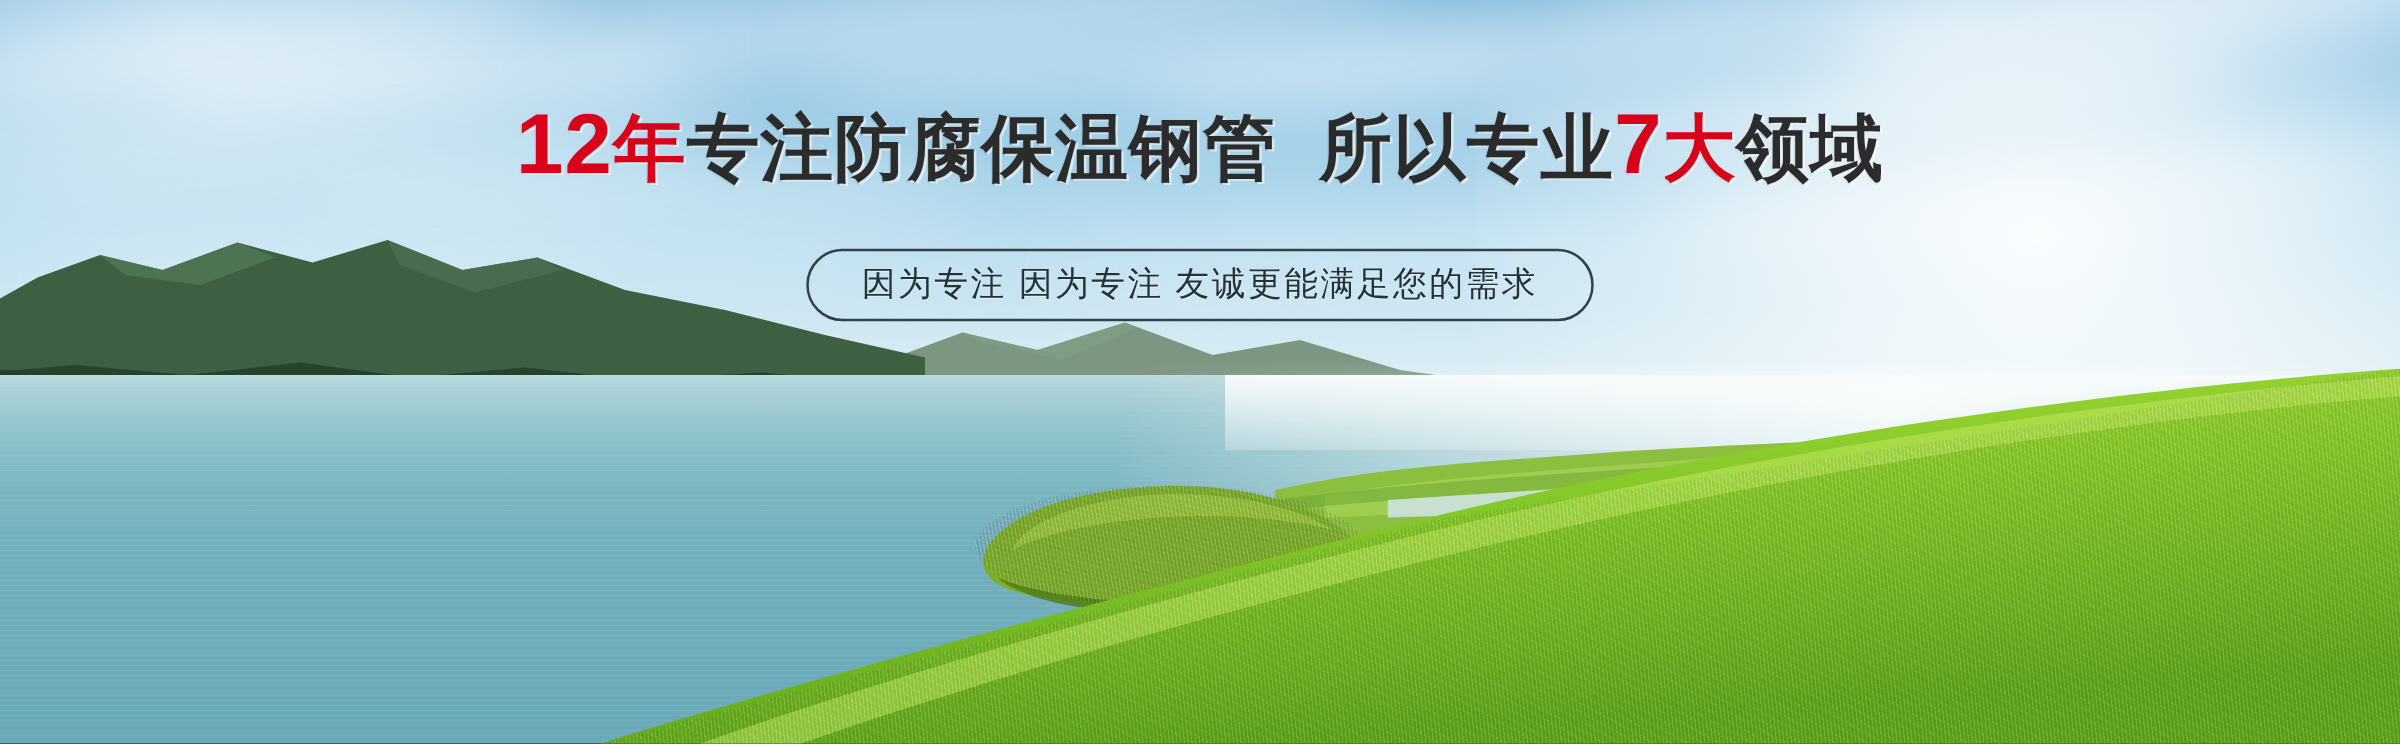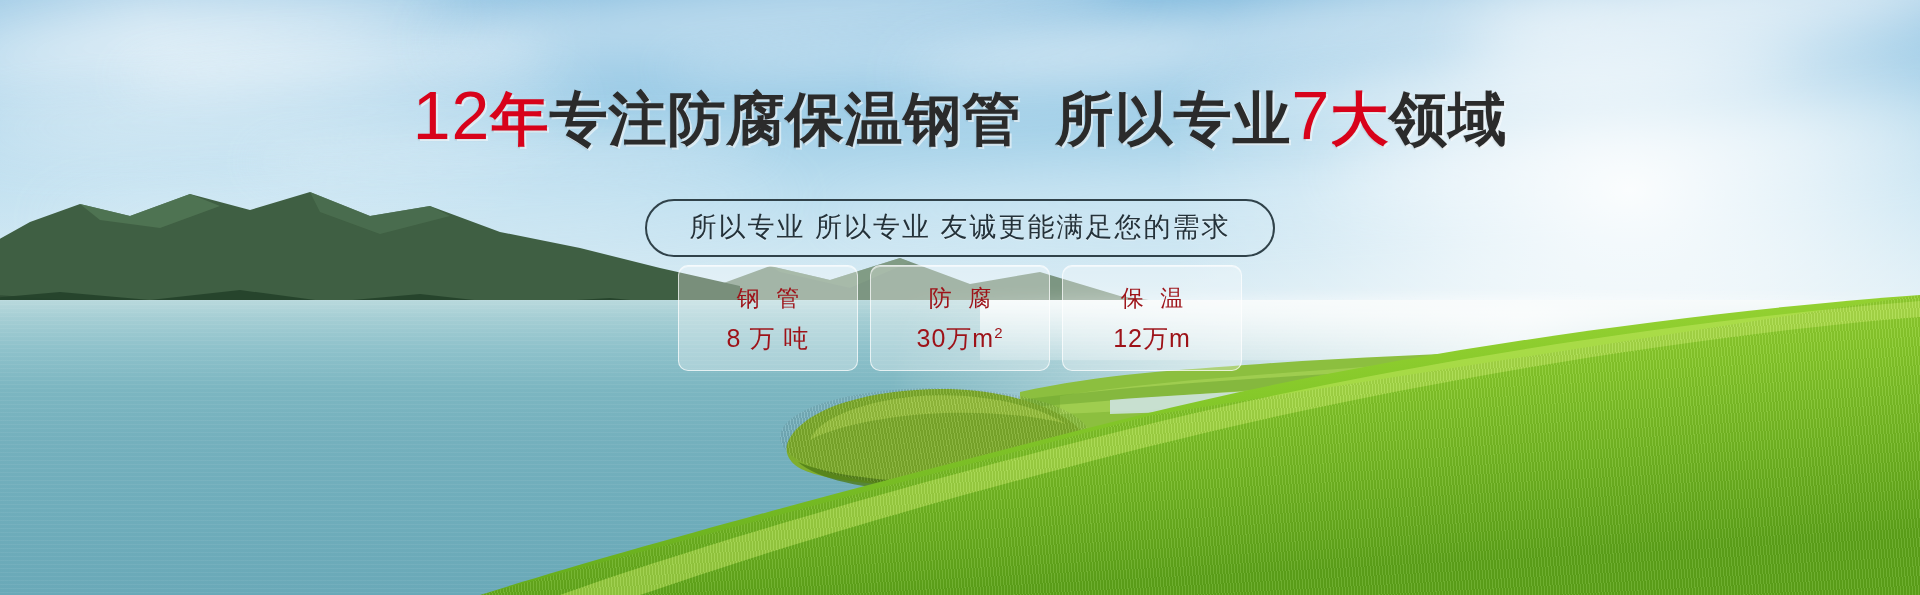--- a/index.html
+++ b/index.html
@@ -153,21 +153,21 @@
     color: #2b2b2b;
     text-shadow:
         2px 2px 0 rgba(255,255,255,0.55),
         0 1px 2px rgba(0,0,0,0.18);
   }
   .headline .red {
     color: #d8021a;
   }
   .headline .num {
     font-size: 68px;
-    font-weight: 400;
+    font-weight: 700;
   }
   .headline .gap {
     display: inline-block;
     width: 34px;
   }
 
   .subtitle-wrap {
     position: absolute;
     left: 0; top: 199px;
     width: 1920px;
@@ -328,35 +328,17 @@
       <path d="M1920,6 C1700,24 1420,64 1170,124 C930,182 700,250 560,300 L640,300 C790,248 1000,186 1230,132 C1470,76 1740,36 1920,22 Z" fill="#bfe85c" opacity="0.55"></path>
     </svg>
     <div class="grass-tex" style="clip-path: polygon(100% 0, 100% 100%, 25% 100%, 60% 40%);"></div>
   </div>
 
   <div class="headline">
     <span class="red num">12</span><span class="red">年</span><span>专注防腐保温钢管</span><span class="gap"></span><span>所以专业</span><span class="red num">7</span><span class="red">大</span><span>领域</span>
   </div>
 
   <div class="subtitle-wrap">
-    <span class="subtitle">所以专业 所以专业 友诚更能满足您的需求</span>
-  </div>
-
-  <div class="cards">
-
-    <div class="card">
-      <div class="card-title">钢 管</div>
-      <div class="card-value"><span>8 万 吨</span></div>
-    </div>
-
-    <div class="card">
-      <div class="card-title">防 腐</div>
-      <div class="card-value"><span>30万m</span><sup>2</sup></div>
-    </div>
-
-    <div class="card">
-      <div class="card-title">保 温</div>
-      <div class="card-value"><span>12万m</span></div>
-    </div>
-
-  </div>
+    <span class="subtitle">因为专注 因为专注 友诚更能满足您的需求</span>
+  </div>
+
 
 </div>
 
 </body></html>

